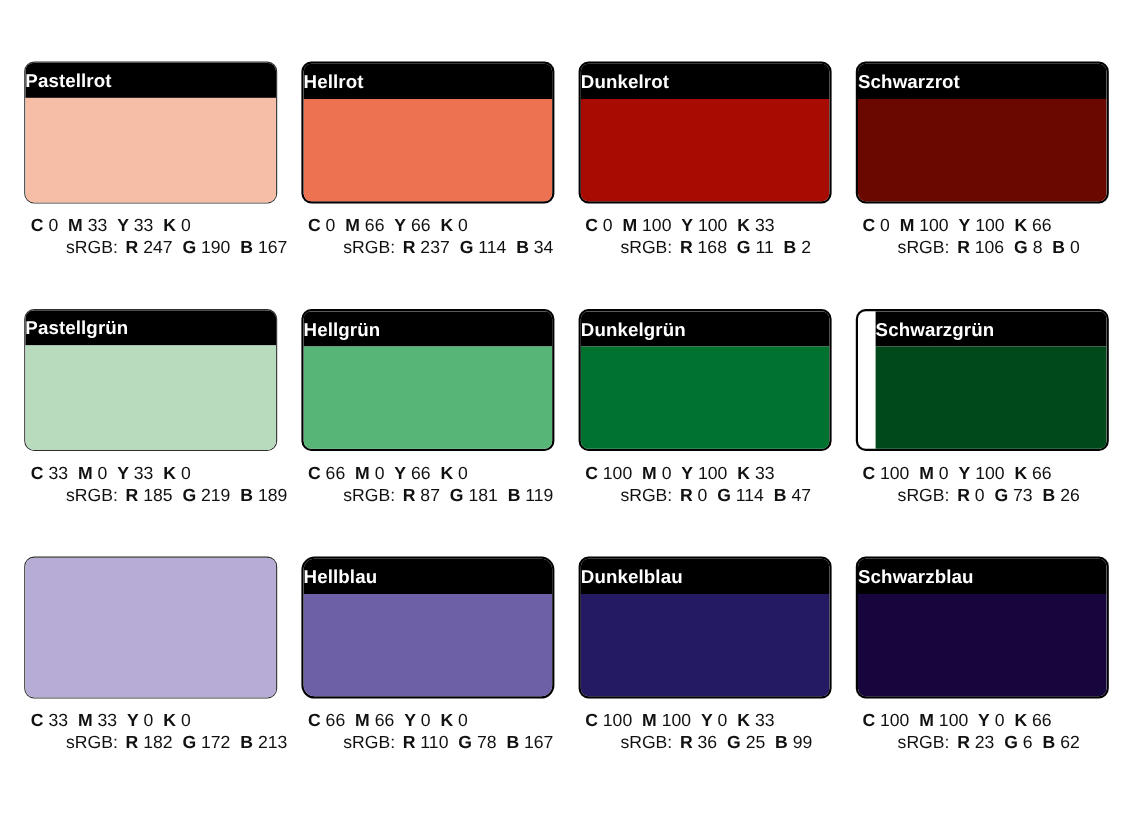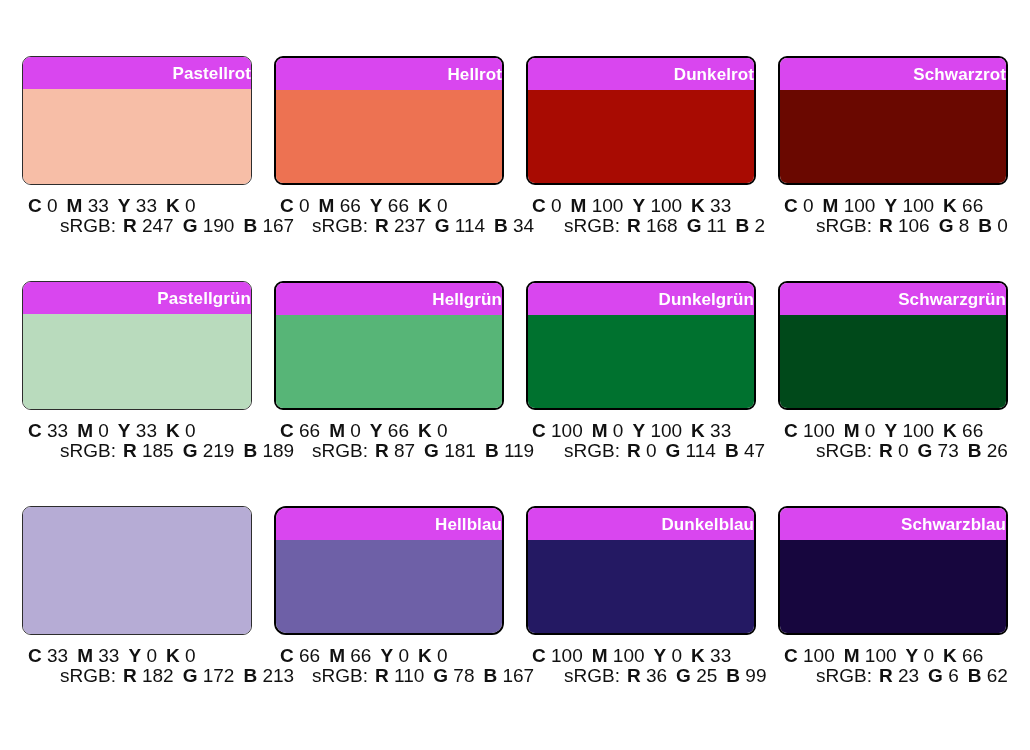--- a/index.html
+++ b/index.html
@@ -34,24 +34,24 @@
     height: 129px;
     border-radius: 9px;
     overflow: hidden;
     border: 1px solid #000;
   }
   .swatch.thin { border: 1px solid #2d2d2d; }
   .swatch.thick { border: 2px solid #000; }
 
   .swatch-header {
     height: 32px;
-    background: #d946ef;
+    background: #000000;
     display: flex;
     align-items: center;
-    justify-content: flex-end;
+    justify-content: flex-start;
   }
   .swatch-name {
     color: #ffffff;
     font-size: 17px;
     font-weight: bold;
     letter-spacing: 0.1px;
     line-height: 1;
     white-space: nowrap;
   }
   .swatch-body {
@@ -59,21 +59,21 @@
     height: 100%;
     width: 100%;
   }
 
   .specs {
     margin-top: 11px;
     padding-left: 6px;
     color: #111111;
   }
   .spec-line {
-    font-size: 19px;
+    font-size: 16px;
     line-height: 20px;
     white-space: nowrap;
     color: #111111;
   }
   .spec-line .k { font-weight: bold; }
   .spec-line .v { font-weight: normal; }
   .spec-line .lbl { font-weight: normal; }
   .pair { margin-right: 9px; display: inline-block; }
   .pair:last-child { margin-right: 0; }
   .srgb-label { margin-right: 7px; margin-left: 32px; }
@@ -161,21 +161,21 @@
             <span class="swatch-name">Dunkelgrün</span>
           </div>
           <div class="swatch-body" style="background: rgb(0, 114, 47);"></div>
         </div>
         <div class="specs">
           <div class="spec-line"><span class="pair"><span class="k">C</span> <span class="v">100</span></span><span class="pair"><span class="k">M</span> <span class="v">0</span></span><span class="pair"><span class="k">Y</span> <span class="v">100</span></span><span class="pair"><span class="k">K</span> <span class="v">33</span></span></div>
           <div class="spec-line"><span class="lbl srgb-label">sRGB:</span><span class="pair"><span class="k">R</span> <span class="v">0</span></span><span class="pair"><span class="k">G</span> <span class="v">114</span></span><span class="pair"><span class="k">B</span> <span class="v">47</span></span></div>
         </div>
       </div>
       <div class="card">
-        <div class="swatch thick" style="border-color: rgb(0, 0, 0);">
+        <div class="swatch thick" style="border-color: rgb(0, 0, 0); padding-left: 16px;">
           <div class="swatch-header">
             <span class="swatch-name">Schwarzgrün</span>
           </div>
           <div class="swatch-body" style="background: rgb(0, 73, 26);"></div>
         </div>
         <div class="specs">
           <div class="spec-line"><span class="pair"><span class="k">C</span> <span class="v">100</span></span><span class="pair"><span class="k">M</span> <span class="v">0</span></span><span class="pair"><span class="k">Y</span> <span class="v">100</span></span><span class="pair"><span class="k">K</span> <span class="v">66</span></span></div>
           <div class="spec-line"><span class="lbl srgb-label">sRGB:</span><span class="pair"><span class="k">R</span> <span class="v">0</span></span><span class="pair"><span class="k">G</span> <span class="v">73</span></span><span class="pair"><span class="k">B</span> <span class="v">26</span></span></div>
         </div>
       </div>

